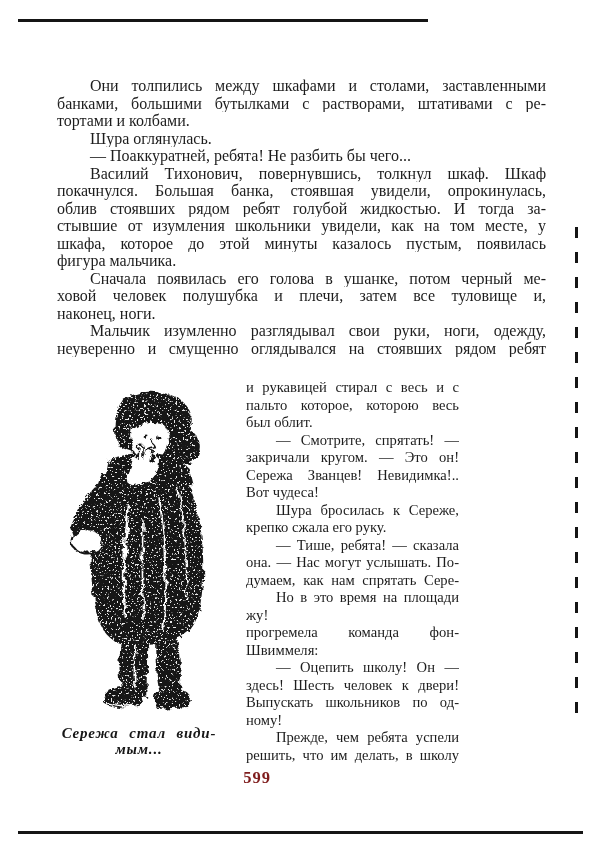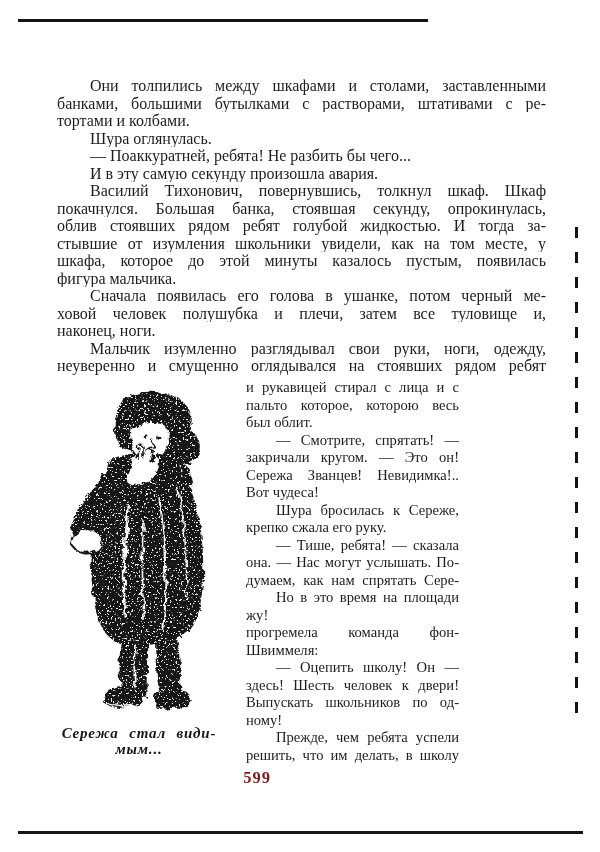--- a/index.html
+++ b/index.html
@@ -44,36 +44,35 @@
   <div class="rule-top"></div>
   <div class="rule-right"></div>
   <div class="rule-bottom"></div>
 
   <div class="fulltext">
       <div class="line ind">Они толпились между шкафами и столами, заставленными</div>
       <div class="line">банками, большими бутылками с растворами, штативами с ре-</div>
       <div class="line end">тортами и колбами.</div>
       <div class="line ind end">Шура оглянулась.</div>
       <div class="line ind end">— Поаккуратней, ребята! Не разбить бы чего...</div>
-      <div class="line ind end">И в эту самую секунду произошла авария.</div>
       <div class="line ind">Василий Тихонович, повернувшись, толкнул шкаф. Шкаф</div>
-      <div class="line">покачнулся. Большая банка, стоявшая секунду, опрокинулась,</div>
+      <div class="line">покачнулся. Большая банка, стоявшая увидели, опрокинулась,</div>
       <div class="line">облив стоявших рядом ребят голубой жидкостью. И тогда за-</div>
       <div class="line">стывшие от изумления школьники увидели, как на том месте, у</div>
       <div class="line">шкафа, которое до этой минуты казалось пустым, появилась</div>
       <div class="line end">фигура мальчика.</div>
       <div class="line ind">Сначала появилась его голова в ушанке, потом черный ме-</div>
       <div class="line">ховой человек полушубка и плечи, затем все туловище и,</div>
       <div class="line end">наконец, ноги.</div>
       <div class="line ind">Мальчик изумленно разглядывал свои руки, ноги, одежду,</div>
       <div class="line">неуверенно и смущенно оглядывался на стоявших рядом ребят</div>
     </div>
 
   <div class="coltext">
-      <div class="line">и рукавицей стирал с лица и с</div>
+      <div class="line">и рукавицей стирал с весь и с</div>
       <div class="line">пальто которое, которою весь</div>
       <div class="line end">был облит.</div>
       <div class="line ind">— Смотрите, спрятать! —</div>
       <div class="line">закричали кругом. — Это он!</div>
       <div class="line">Сережа Званцев! Невидимка!..</div>
       <div class="line end">Вот чудеса!</div>
       <div class="line ind">Шура бросилась к Сереже,</div>
       <div class="line end">крепко сжала его руку.</div>
       <div class="line ind">— Тише, ребята! — сказала</div>
       <div class="line">она. — Нас могут услышать. По-</div>

